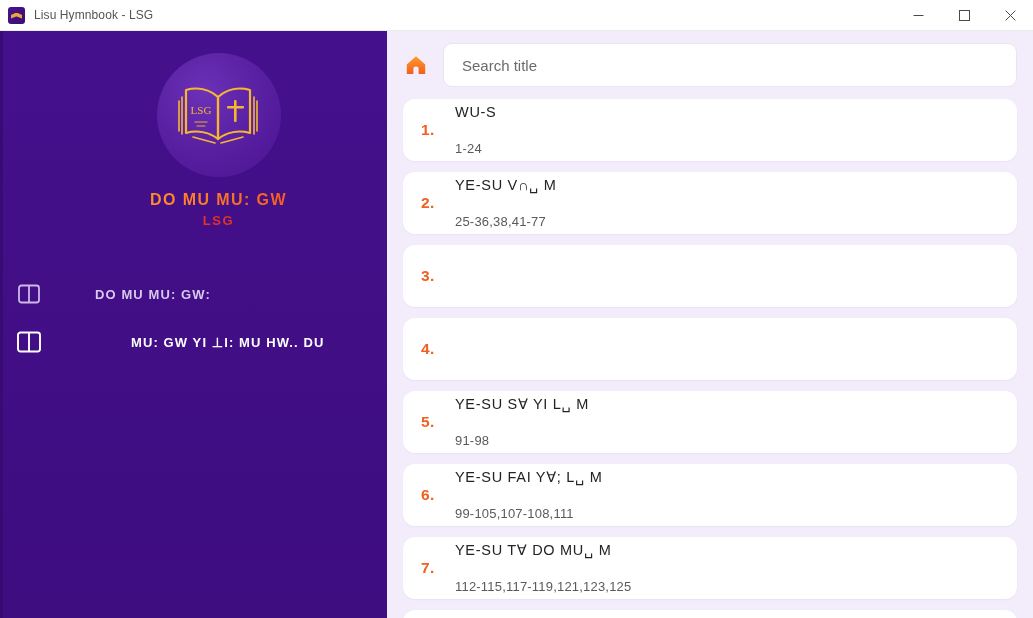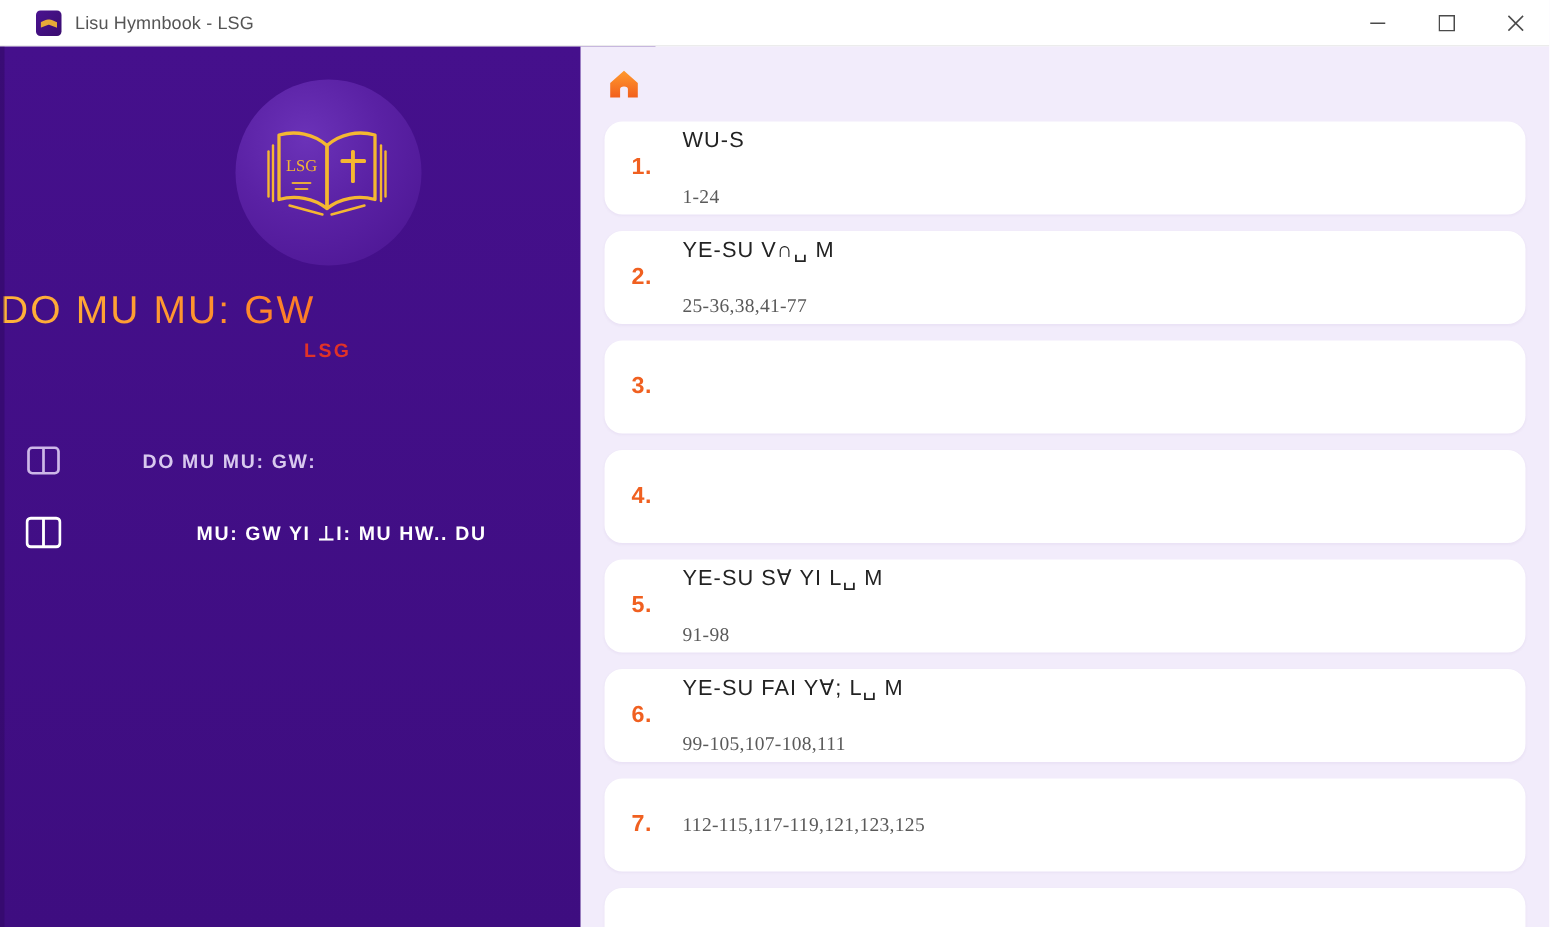--- a/index.html
+++ b/index.html
@@ -28,21 +28,21 @@
     height: 31px;
     background: #ffffff;
     display: flex;
     align-items: center;
     border-bottom: 1px solid #ececec;
   }
   .titlebar-left {
     display: flex;
     align-items: center;
     gap: 9px;
-    padding-left: 24px;
+    padding-left: 8px;
   }
   .app-icon {
     width: 17px;
     height: 17px;
     border-radius: 3px;
     background: linear-gradient(135deg, #4a1290 0%, #3a0d70 100%);
     position: relative;
     overflow: hidden;
     flex: none;
   }
@@ -102,22 +102,23 @@
     border-radius: 50%;
     background: radial-gradient(circle at 38% 32%, #6b32b8 0%, #5a21a4 45%, #4a1490 100%);
     display: flex;
     align-items: center;
     justify-content: center;
   }
   .logo-wrap svg { display: block; }
 
   .brand-title {
     margin-top: 14px;
-    font-size: 26px;
-    font-weight: normal;
+    text-align: center;
+    font-size: 16px;
+    font-weight: bold;
     letter-spacing: 1.4px;
     background: linear-gradient(90deg, #ffb43a 0%, #ff8a2b 38%, #f4561f 70%, #e8381a 100%);
     -webkit-background-clip: text;
     background-clip: text;
     color: transparent;
     -webkit-text-fill-color: transparent;
     white-space: nowrap;
   }
   .brand-sub {
     margin-top: 4px;
@@ -246,21 +247,20 @@
     font-size: 14.5px;
     color: #232323;
     letter-spacing: .7px;
     white-space: nowrap;
   }
   .card-sub {
     font-size: 13px;
     color: #5a5a5a;
     letter-spacing: .2px;
     white-space: nowrap;
-    font-family: Liberation Serif, serif;
   }
 </style>
 </head>
 <body>
 
 <div id="app">
 
   <div class="titlebar">
     <div class="titlebar-left">
       <div class="app-icon"></div>
@@ -360,20 +360,21 @@
         <svg width="24" height="24" viewBox="0 0 24 24" aria-hidden="true">
           <defs>
             <linearGradient id="homeGrad" x1="0" y1="0" x2="0" y2="1">
               <stop offset="0%" stop-color="#ff9a2e"></stop>
               <stop offset="100%" stop-color="#f2601d"></stop>
             </linearGradient>
           </defs>
           <path d="M12 3.2 L21.2 11.4 L21.2 21 L14.6 21 L14.6 15.4 Q14.6 13.6 12 13.6 Q9.4 13.6 9.4 15.4 L9.4 21 L2.8 21 L2.8 11.4 Z" fill="url(#homeGrad)"></path>
         </svg>
       </span>
+      <input class="search-input" type="text" value="" placeholder="Search title" style="">
     </div>
 
     <div class="card-list">
 
       <div class="card">
         <div class="card-num">1.</div>
         <div class="card-body">
           <div class="card-title">WU-S</div>
           <div class="card-sub">1-24</div>
         </div>
@@ -407,20 +408,21 @@
         <div class="card-num">6.</div>
         <div class="card-body">
           <div class="card-title">YE-SU FAI Y∀; L␣ M</div>
           <div class="card-sub">99-105,107-108,111</div>
         </div>
       </div>
 
       <div class="card">
         <div class="card-num">7.</div>
         <div class="card-body">
+          <div class="card-title">YE-SU T∀ DO MU␣ M</div>
           <div class="card-sub">112-115,117-119,121,123,125</div>
         </div>
       </div>
 
       <div class="card"></div>
 
     </div>
   </div>
 
 </div>

